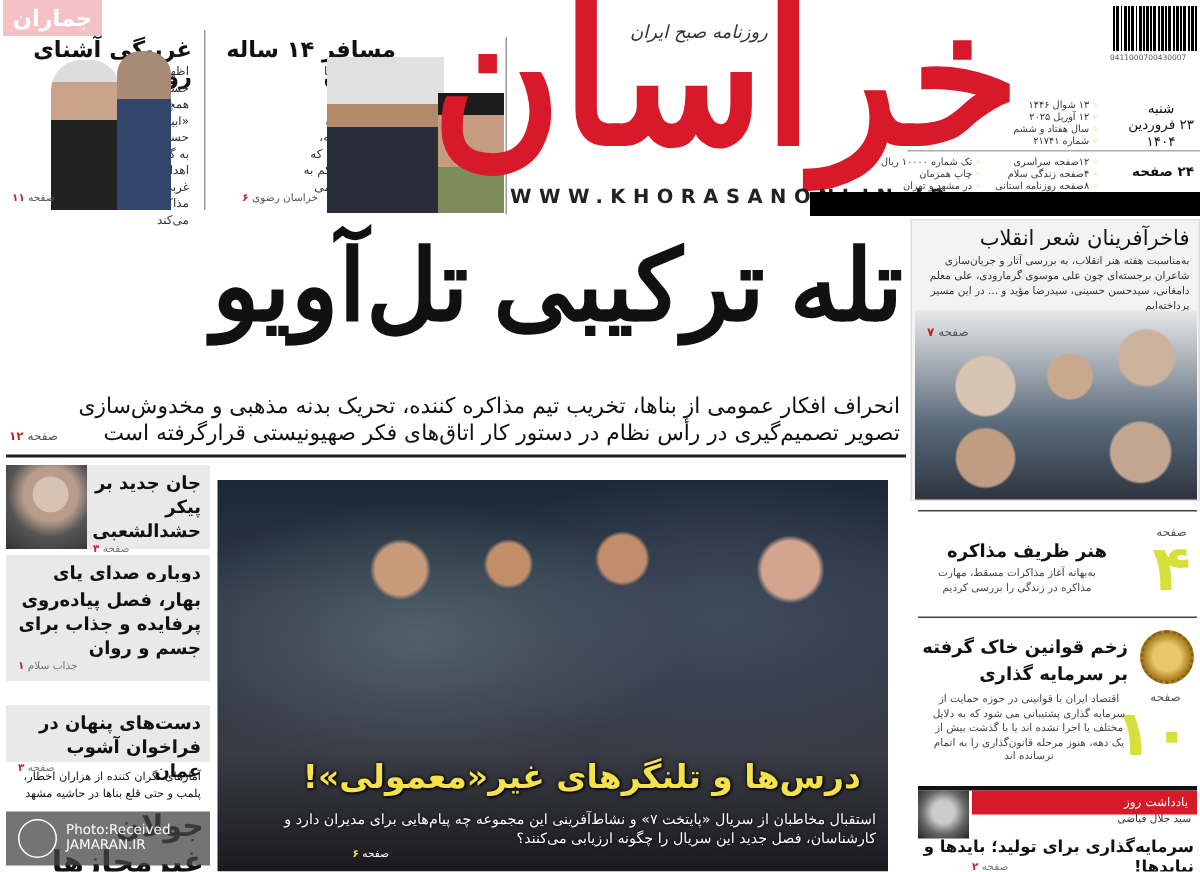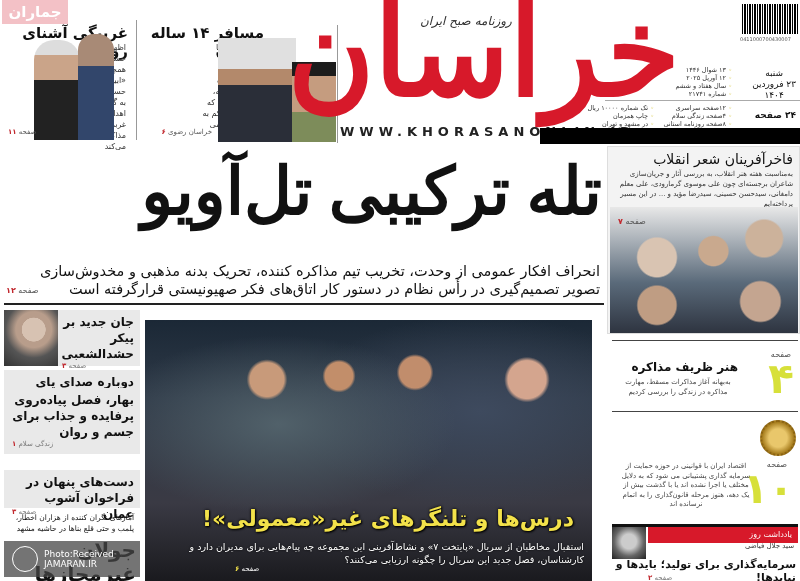--- a/index.html
+++ b/index.html
@@ -122,21 +122,21 @@
   <span>۸صفحه روزنامه استانی</span>
 </div>
 <div class="abs infolist" style="right:146px;top:104px">
   <span>تک شماره ۱۰۰۰۰ ریال</span>
   <span>چاپ همزمان</span>
   <span>در مشهد و تهران</span>
 </div>
 
 <div class="abs headline">تله ترکیبی تل‌آویو</div>
 <div class="abs lede">
-  <div>انحراف افکار عمومی از وحدت، تخریب تیم مذاکره کننده، تحریک بدنه مذهبی و مخدوش‌سازی</div>
+  <div>انحراف افکار عمومی از بناها، تخریب تیم مذاکره کننده، تحریک بدنه مذهبی و مخدوش‌سازی</div>
   <div>تصویر تصمیم‌گیری در رأس نظام در دستور کار اتاق‌های فکر صهیونیستی قرارگرفته است</div>
 </div>
 <div class="abs lede-pg"><span>صفحه</span> <b>۱۲</b></div>
 <div class="abs hr-main"></div>
 
 <div class="abs rfeat">
   <h2>فاخرآفرینان شعر انقلاب</h2>
   <p>به‌مناسبت هفته هنر انقلاب، به بررسی آثار و جریان‌سازی شاعران برجسته‌ای چون علی موسوی گرمارودی، علی معلم دامغانی، سیدحسن حسینی، سیدرضا مؤید و ... در این مسیر پرداخته‌ایم</p>
   <div class="faces"></div>
   <div class="pg"><span>صفحه</span> <b>۷</b></div>
@@ -146,21 +146,21 @@
   <div class="abs" style="left:0;top:0;width:54px;height:56px;background:radial-gradient(circle at 55% 35%,#d7c2b2 0 25%,#b89d8b 26% 38%,#555 60%,#333)"></div>
   <h4 style="padding-left:54px">جان جدید بر پیکر حشدالشعبی</h4>
   <div class="pg" style="padding-left:58px"><span>صفحه</span> <b>۳</b></div>
 </div>
 <div class="abs lcol" style="top:370px;height:34px">
   <h4>دوباره صدای پای پتروشیمی میانکاله!</h4>
   <div class="pg" style="margin-top:-14px"><span>صفحه</span> <b>۹</b></div>
 </div>
 <div class="abs lcol" style="top:388px;height:66px">
   <h4>بهار، فصل پیاده‌روی پرفایده و جذاب برای جسم و روان</h4>
-  <div class="pg"><span>زندگی سلام</span> <b>۱</b></div>
+  <div class="pg"><span>جذاب سلام</span> <b>۱</b></div>
 </div>
 <div class="abs lcol" style="top:470px;height:38px">
   <h4>دست‌های پنهان در فراخوان آشوب عمان</h4>
   <div class="pg" style="margin-top:-14px"><span>صفحه</span> <b>۳</b></div>
 </div>
 <div class="abs lfoot">آمارهای نگران کننده از هزاران اخطار، پلمب و حتی قلع بناها در حاشیه مشهد</div>
 <div class="abs lbig">جولان غیرمجازها در شهر</div>
 <div class="abs jamaran">
   <div class="circ"></div>
   <div>
@@ -185,20 +185,21 @@
   <h3 class="abs" style="right:62px;top:14px">هنر ظریف مذاکره</h3>
   <p class="abs" style="right:62px;top:32px;width:120px">به‌بهانه آغاز مذاکرات مسقط، مهارت مذاکره در زندگی را بررسی کردیم</p>
 </div>
 <div class="abs rsep" style="top:411px"></div>
 <div class="abs ritem" style="top:416px;height:100px">
   <div class="abs seal" style="right:4px;top:4px"></div>
   <div class="abs" style="right:6px;top:44px;width:34px;text-align:center">
     <div style="font-size:8px;color:#555">صفحه</div>
     <div class="bignum">۱۰</div>
   </div>
+  <h3 class="abs" style="right:48px;top:6px;width:140px;line-height:18px">زخم قوانین خاک گرفته بر سرمایه گذاری</h3>
   <p class="abs" style="right:48px;top:46px;width:132px">اقتصاد ایران با قوانینی در حوزه حمایت از سرمایه گذاری پشتیبانی می شود که به دلایل مختلف یا اجرا نشده اند یا با گذشت بیش از یک دهه، هنوز مرحله قانون‌گذاری را به اتمام نرسانده اند</p>
 </div>
 
 <div class="abs opinion">
   <div class="op-dark"></div>
   <div class="op-bar" style="top:3px">یادداشت روز</div>
   <div class="op-img"></div>
   <div class="op-auth">سید جلال فیاضی</div>
   <div class="op-title">سرمایه‌گذاری برای تولید؛ بایدها و نبایدها!</div>
   <div class="op-pg"><span>صفحه</span> <b>۲</b></div>

